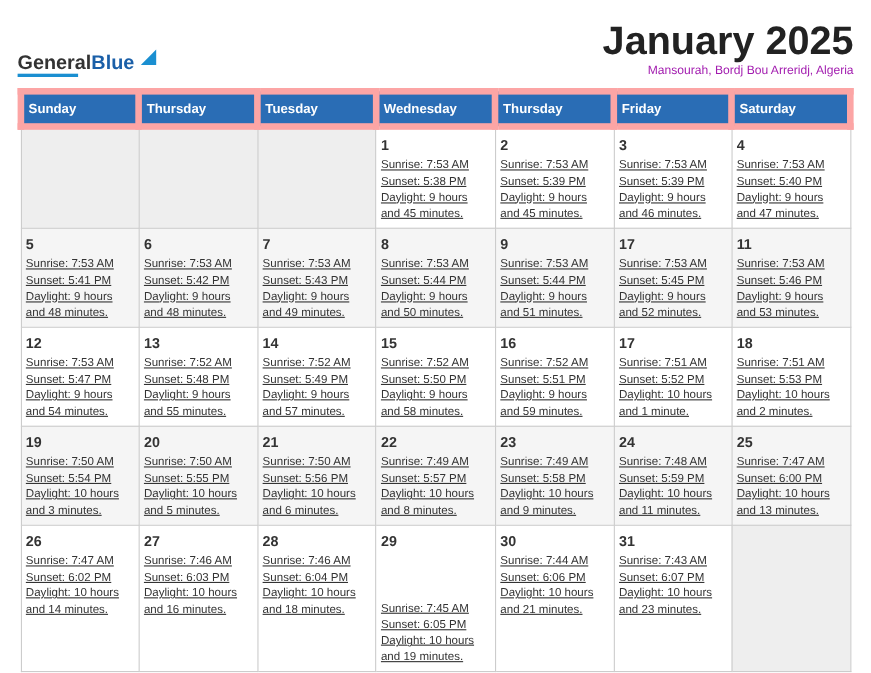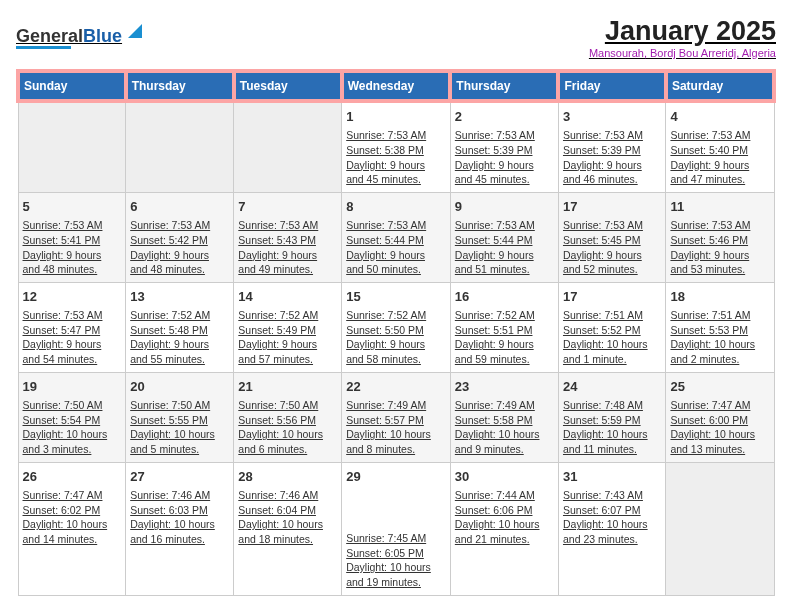--- a/index.html
+++ b/index.html
@@ -6,23 +6,22 @@
     body {
       font-family: Arial, sans-serif;
       background: #fff;
       width: 792px;
       min-height: 612px;
       padding: 16px;
     }
     .header-area {
       display: flex;
       justify-content: space-between;
-      align-items: center;
+      align-items: flex-end;
       margin-bottom: 10px;
-      text-decoration: underline;
     }
     .logo {
       display: flex;
       flex-direction: column;
       align-items: flex-start;
     }
     .logo-text {
       font-size: 18px;
       font-weight: bold;
       color: #333;
@@ -32,42 +31,42 @@
     .logo-underline {
       width: 55px;
       height: 3px;
       background: #1a8fd1;
       margin-top: 1px;
     }
     .title-area {
       text-align: right;
     }
     .title-area h1 {
-      font-size: 27px;
+      font-size: 36px;
       color: #222;
       font-weight: bold;
     }
     .title-area h2 {
       font-size: 11px;
       color: #a21caf;
       font-weight: normal;
     }
     table {
       width: 100%;
       border-collapse: collapse;
       font-size: 11px;
     }
     thead tr th {
       background: #2a6db5;
       color: #fff;
       padding: 6px 4px;
       text-align: left;
       font-size: 12px;
       font-weight: bold;
-      border: 4px solid #fca5a5;
+      border: 6px solid #fca5a5;
     }
     tbody tr td {
       vertical-align: top;
       padding: 5px 4px;
       border: 1px solid #ccc;
       width: 110px;
       min-height: 70px;
       color: #333;
       line-height: 1.4;
     }

